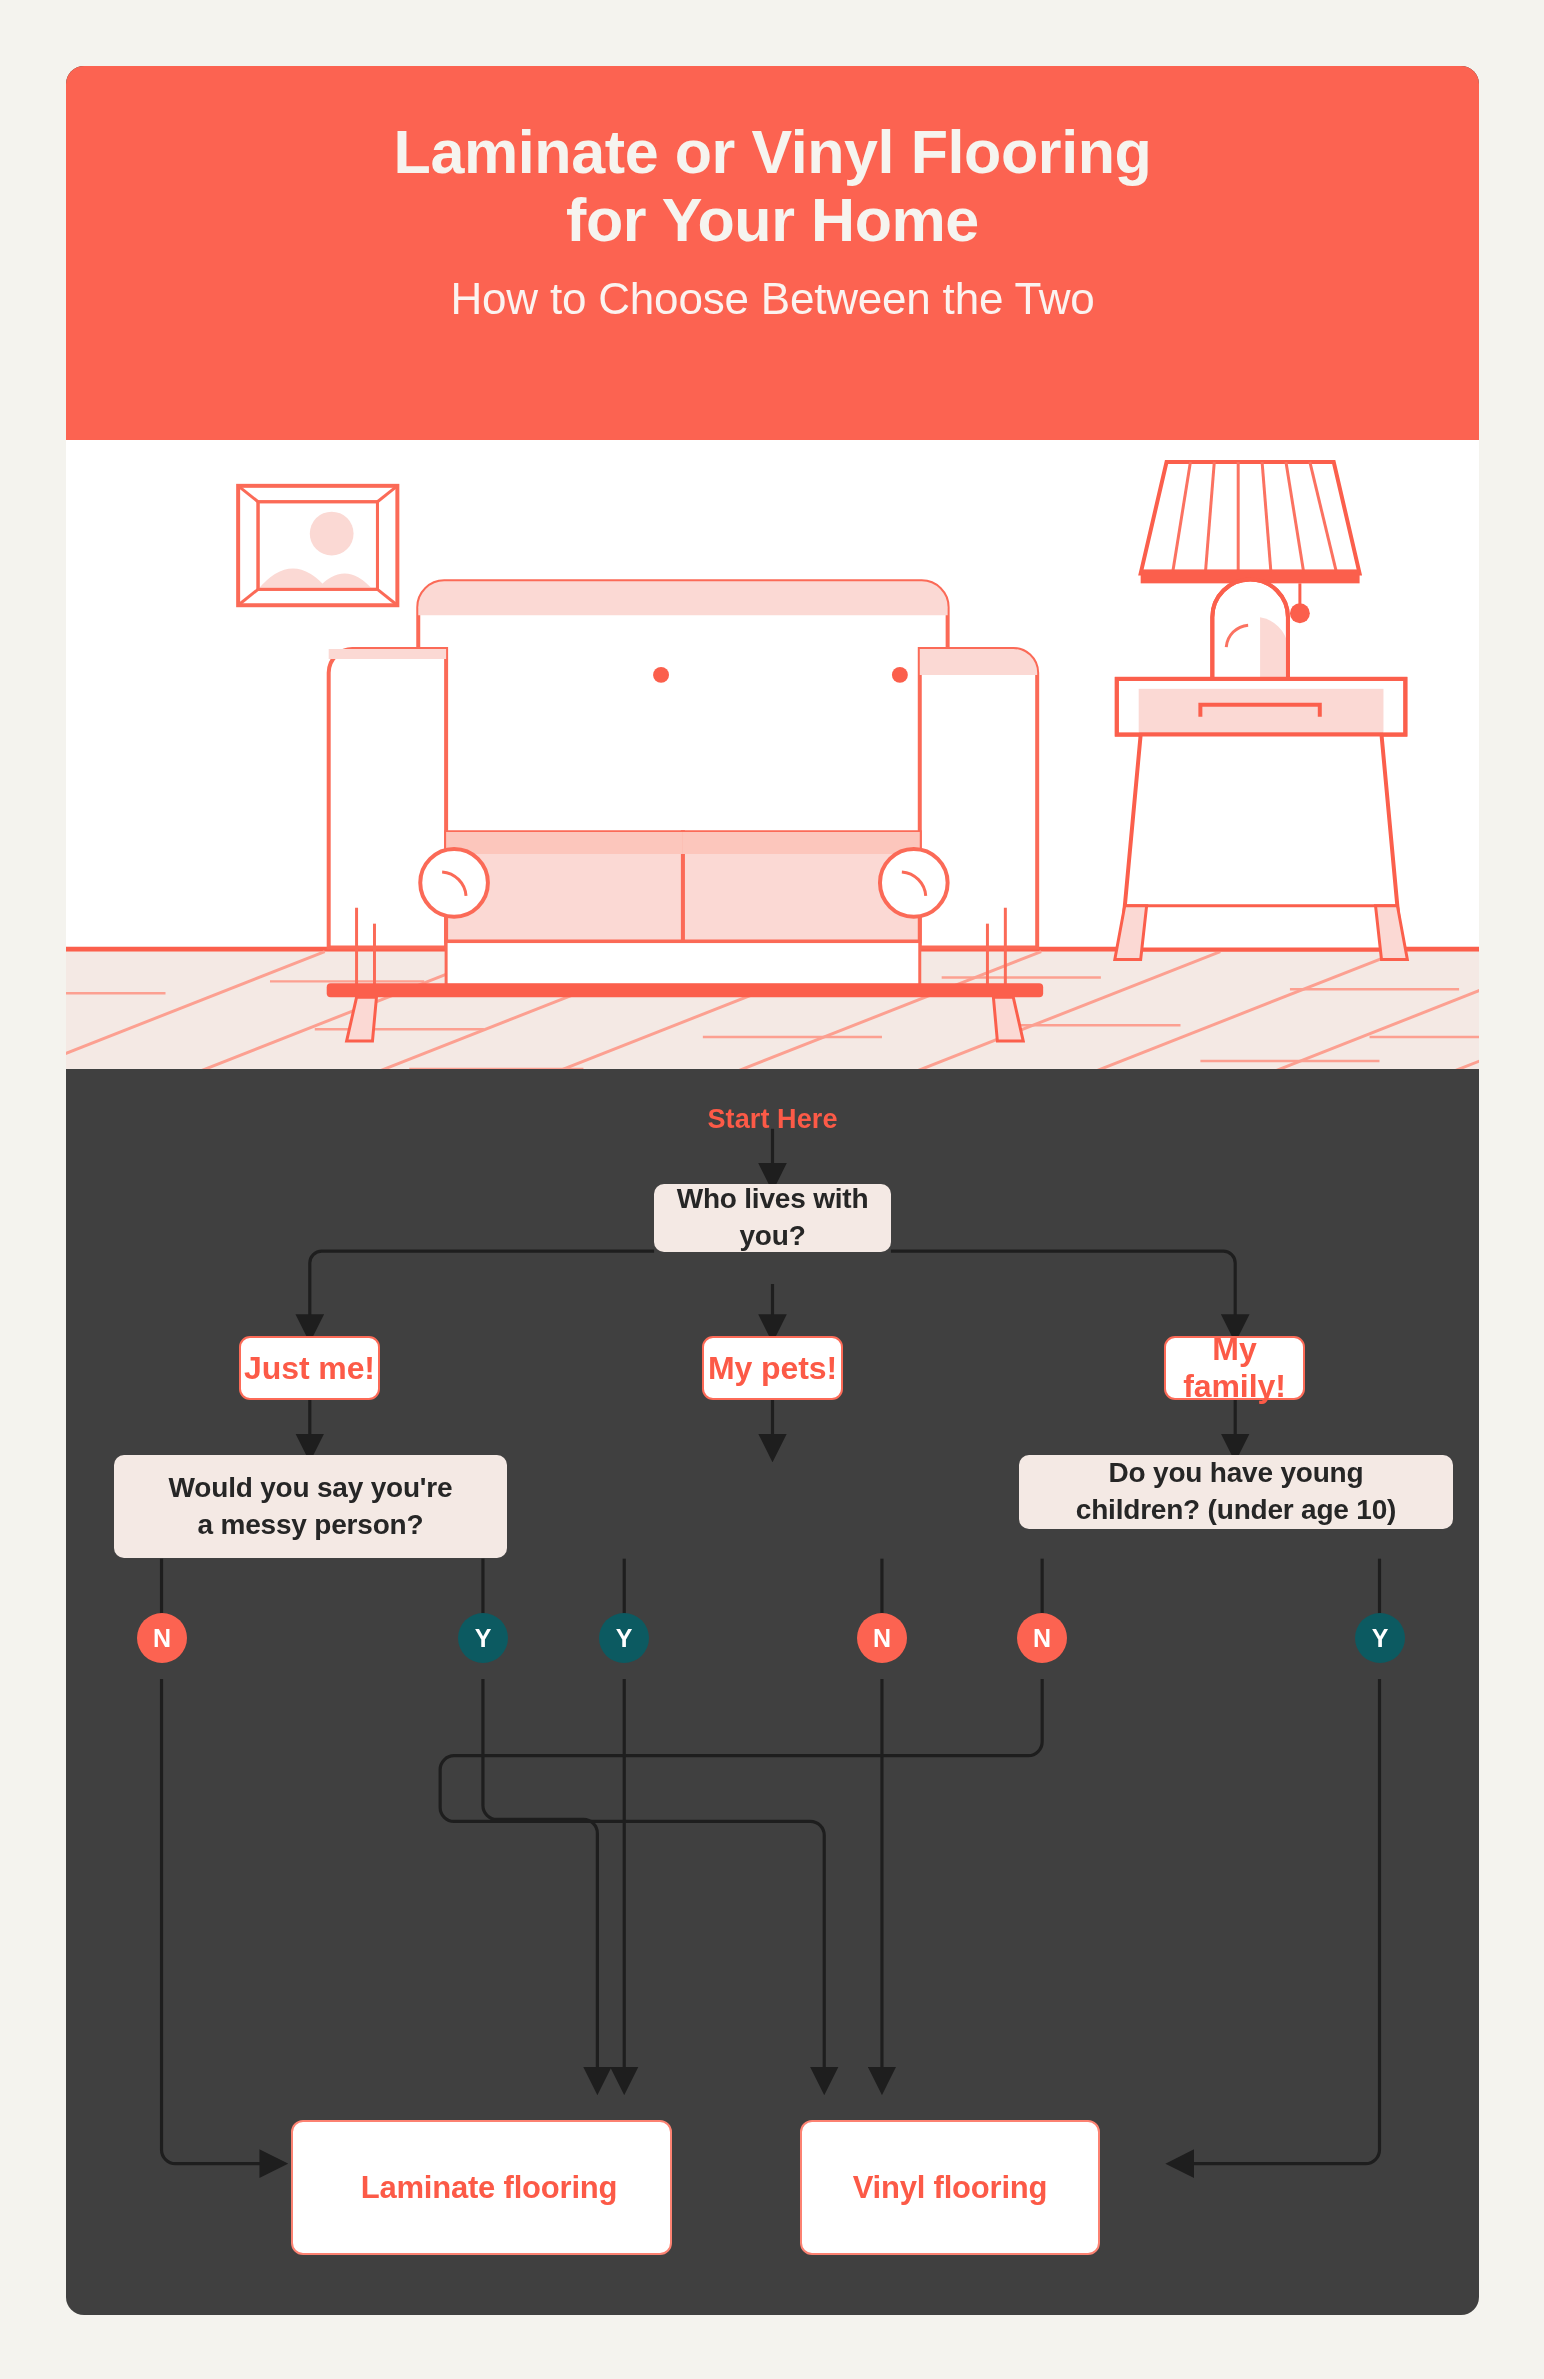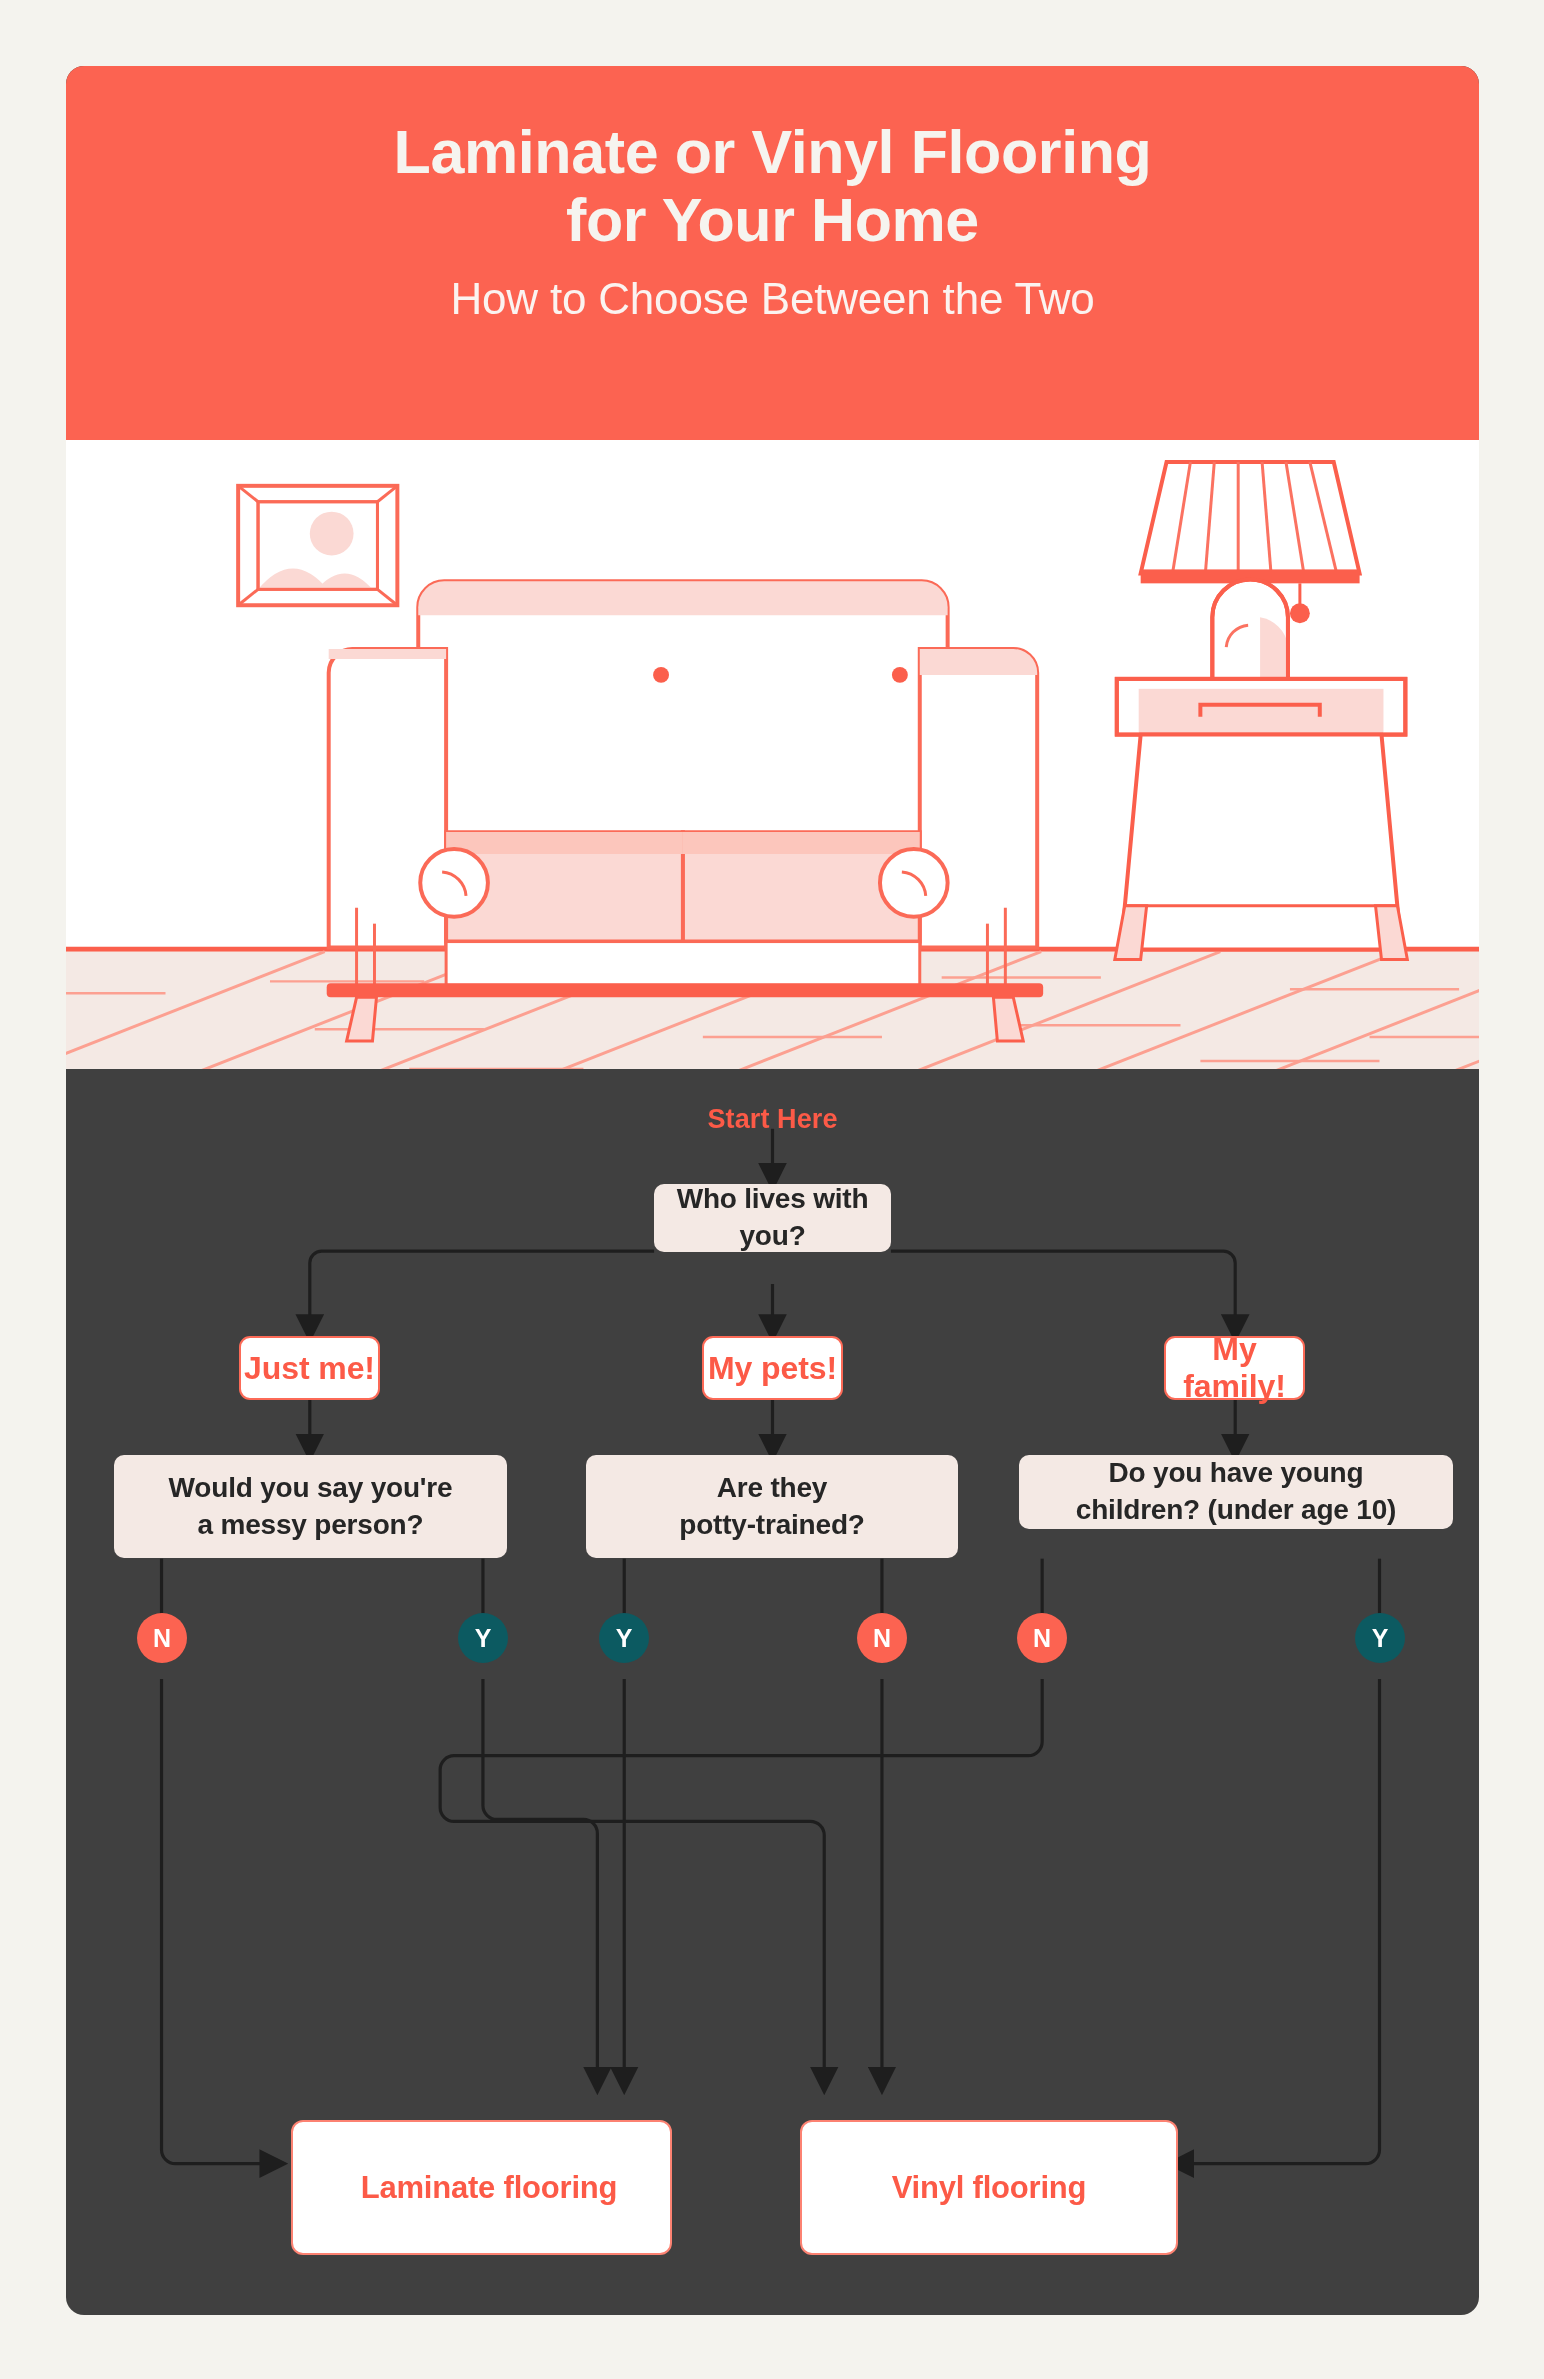--- a/index.html
+++ b/index.html
@@ -339,30 +339,28 @@
     <div class="node start-label" style="left:557px; top:30px; width:299px; height:40px;">Start Here</div>
 
     <div class="node q-box" style="left:588px; top:115px; width:237px; height:68px;">Who lives with you?</div>
 
     <div class="node a-box" style="left:173px; top:267px; width:141px; height:64px;">Just me!</div>
     <div class="node a-box" style="left:636px; top:267px; width:141px; height:64px;">My pets!</div>
     <div class="node a-box" style="left:1098px; top:267px; width:141px; height:64px;">My family!</div>
 
     <div class="node q-box" style="left:48px; top:386px; width:393px; height:103px;">Would you say you're
 a messy person?</div>
-    <div class="node q-box" style="left:520px; top:386px; width:372px; height:103px;">Are they
-potty-trained?</div>
     <div class="node q-box" style="left:953px; top:386px; width:434px; height:74px;">Do you have young
 children? (under age 10)</div>
 
     <div class="yn no" style="left:71px;  top:544px;">N</div>
     <div class="yn yes" style="left:392px; top:544px;">Y</div>
     <div class="yn yes" style="left:533px; top:544px;">Y</div>
     <div class="yn no" style="left:791px; top:544px;">N</div>
     <div class="yn no" style="left:951px; top:544px;">N</div>
     <div class="yn yes" style="left:1289px; top:544px;">Y</div>
 
     <div class="node result-box" style="left:225px; top:1051px; width:381px; height:135px;padding-left:15px;">Laminate flooring</div>
-    <div class="node result-box" style="left:734px; top:1051px; width:378px; height:135px;">Vinyl flooring</div>
+    <div class="node result-box" style="left:734px; top:1051px; width:300px; height:135px;">Vinyl flooring</div>
 
   </div>
 </div>
 
 
 </body></html>

